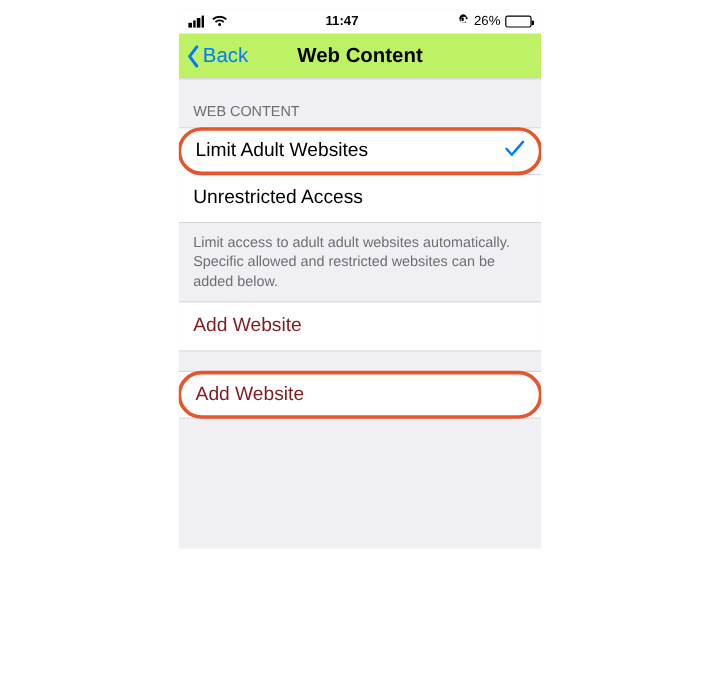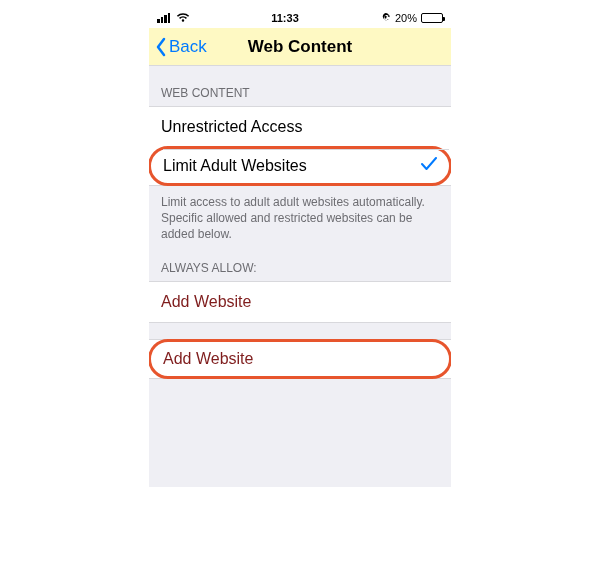--- a/index.html
+++ b/index.html
@@ -44,21 +44,21 @@
     .orient { font-size: 11px; }
     .battery {
       width: 22px; height: 10px; border: 1px solid #000; border-radius: 2px; position: relative;
     }
     .battery::after {
       content:''; position:absolute; right:-3px; top:2.5px; width:2px; height:4px; background:#000; border-radius:0 1px 1px 0;
     }
     .battery .fill { height:100%; width:22%; background:#e74c3c; }
     .nav-bar {
       height: 38px;
-      background: #fef9c3;
+      background: #bef264;
       border-bottom: 1px solid #d8d8dc;
       display: flex;
       align-items: center;
       position: relative;
       padding: 0 6px;
     }
     .back {
       display: flex; align-items: center; color: #007aff; font-size: 17px;
     }
     .back svg { margin-right: 2px; }
@@ -128,62 +128,61 @@
           <span></span>
           <span></span>
           <span></span>
       </span>
       <span class="wifi">
         <svg viewBox="0 0 16 12" width="14" height="10">
             <path d="M8 10.5a1.5 1.5 0 100-3 1.5 1.5 0 000 3zM3.2 5.8a7 7 0 019.6 0l-1.3 1.3a5.1 5.1 0 00-7 0L3.2 5.8zm-2.6-2.6a10.7 10.7 0 0114.8 0l-1.3 1.3A8.8 8.8 0 002 4.5L.6 3.2z" fill="#000"></path>
           </svg>
       </span>
     </div>
-    <div class="time">11:33</div>
+    <div class="time">11:47</div>
     <div class="status-right">
       <span class="orient">
         <svg viewBox="0 0 12 12" width="11" height="11">
             <path d="M6 1a4 4 0 013.9 3.1l.9-.5-.6 2.2-1.9-1.3.9-.5A3 3 0 106 9a3 3 0 002.6-1.5l.9.5A4 4 0 116 1z" fill="#000"></path>
             <rect x="5" y="4" width="2" height="3" rx="0.5" fill="#000"></rect>
           </svg>
       </span>
-      <span>20%</span>
+      <span>26%</span>
       <span class="battery"><span class="fill"></span></span>
     </div>
   </div>
 
   <div class="nav-bar">
     <div class="back">
       <svg width="12" height="20" viewBox="0 0 12 20">
           <path d="M9 2L3 10l6 8" stroke="#007aff" stroke-width="2.5" fill="none" stroke-linecap="round" stroke-linejoin="round"></path>
         </svg>
       <span>Back</span>
     </div>
     <div class="nav-title">Web Content</div>
   </div>
 
   <div class="section-header">WEB CONTENT</div>
 
   <div class="list">
-    <div class="row">
-      <span>Unrestricted Access</span>
-    </div>
     <div class="row highlight">
       <span>Limit Adult Websites</span>
       <span class="check">
         <svg width="16" height="14" viewBox="0 0 16 14">
             <path d="M1 7l4.5 5L15 1" stroke="#007aff" stroke-width="2" fill="none" stroke-linecap="round" stroke-linejoin="round"></path>
           </svg>
       </span>
     </div>
+    <div class="row">
+      <span>Unrestricted Access</span>
+    </div>
   </div>
 
   <div class="footer-text">Limit access to adult adult websites automatically. Specific allowed and restricted websites can be added below.</div>
 
-  <div class="sub-header">ALWAYS ALLOW:</div>
 
   <div class="list">
     <div class="row link">
       <span>Add Website</span>
     </div>
   </div>
 
   <div class="spacer16"></div>
 
 

